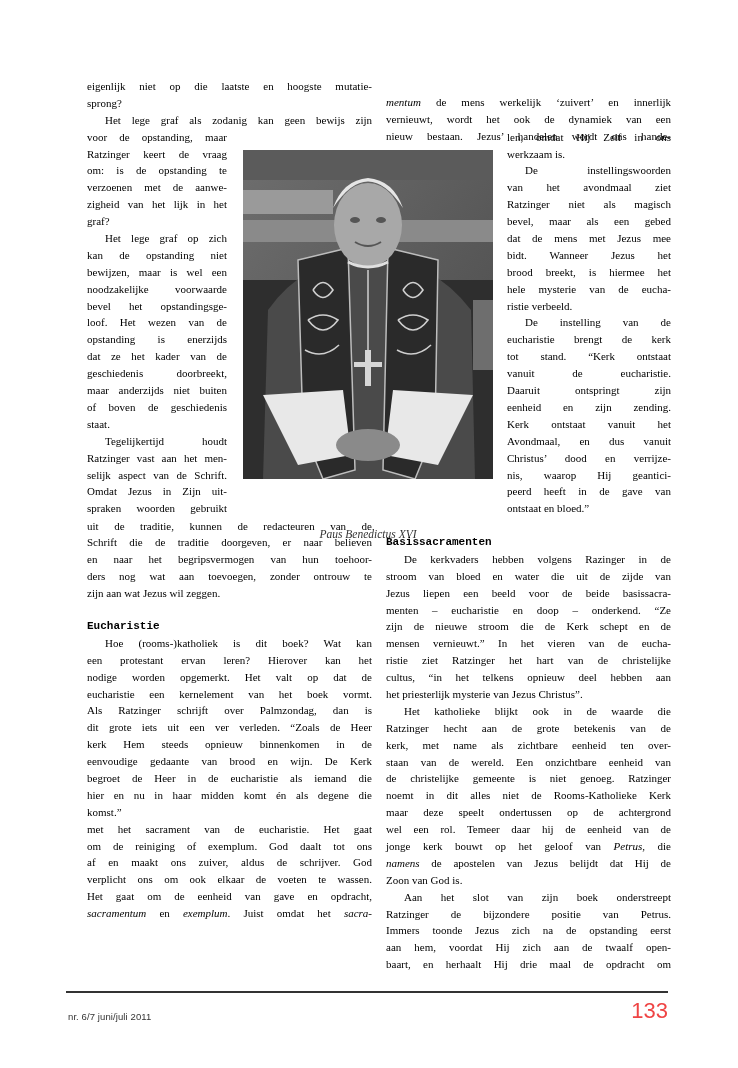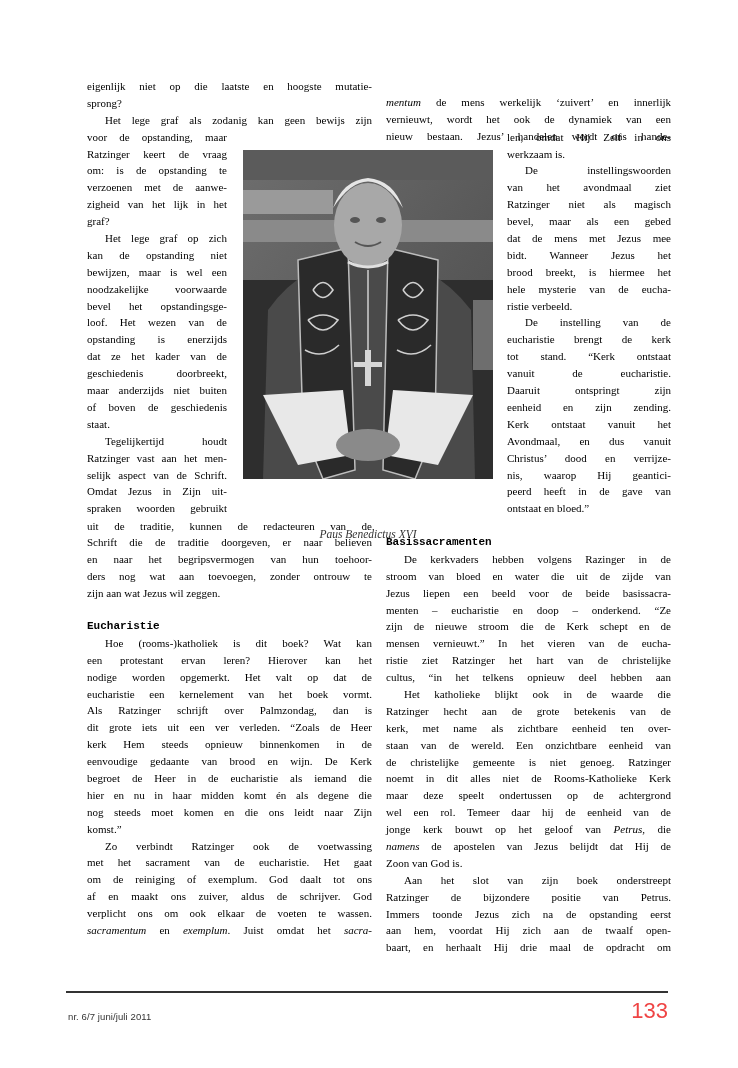--- a/index.html
+++ b/index.html
@@ -71,27 +71,26 @@
       <span class="line just ind">Hoe (rooms-)katholiek is dit boek? Wat kan</span>
       <span class="line just">een protestant ervan leren? Hierover kan het</span>
       <span class="line just">nodige worden opgemerkt. Het valt op dat de</span>
       <span class="line just">eucharistie een kernelement van het boek vormt.</span>
       <span class="line just">Als Ratzinger schrijft over Palmzondag, dan is</span>
       <span class="line just">dit grote iets uit een ver verleden. “Zoals de Heer</span>
       <span class="line just">kerk Hem steeds opnieuw binnenkomen in de</span>
       <span class="line just">eenvoudige gedaante van brood en wijn. De Kerk</span>
       <span class="line just">begroet de Heer in de eucharistie als iemand die</span>
       <span class="line just">hier en nu in haar midden komt én als degene die</span>
-      <span class="line just">nog steeds moet komen en die ons leidt naar Zijn</span>
       <span class="line">komst.”</span>
-      <span class="line just ind">Zo verbindt Ratzinger ook de voetwassing</span>
       <span class="line just">met het sacrament van de eucharistie. Het gaat</span>
       <span class="line just">om de reiniging of exemplum. God daalt tot ons</span>
       <span class="line just">af en maakt ons zuiver, aldus de schrijver. God</span>
       <span class="line just">verplicht ons om ook elkaar de voeten te wassen.</span>
+      <span class="line just">Het gaat om de eenheid van gave en opdracht,</span>
     </div>
   <span class="line just">
     <i>sacramentum</i><span> en </span><i>exemplum</i><span>. Juist omdat het </span><i>sacra-</i>
   </span>
 </div>
 
 <div class="photo">
   <svg width="250" height="329" viewBox="0 0 250 329">
     <defs>
       <linearGradient id="bg" x1="0" y1="0" x2="1" y2="1">
@@ -175,20 +174,21 @@
   <span class="line h">Basissacramenten</span>
   <div id="rbasis">
       <span class="line just ind">De kerkvaders hebben volgens Razinger in de</span>
       <span class="line just">stroom van bloed en water die uit de zijde van</span>
       <span class="line just">Jezus liepen een beeld voor de beide basissacra-</span>
       <span class="line just">menten – eucharistie en doop – onderkend. “Ze</span>
       <span class="line just">zijn de nieuwe stroom die de Kerk schept en de</span>
       <span class="line just">mensen vernieuwt.” In het vieren van de eucha-</span>
       <span class="line just">ristie ziet Ratzinger het hart van de christelijke</span>
       <span class="line just">cultus, “in het telkens opnieuw deel hebben aan</span>
+      <span class="line">het priesterlijk mysterie van Jezus Christus”.</span>
       <span class="line just ind">Het katholieke blijkt ook in de waarde die</span>
       <span class="line just">Ratzinger hecht aan de grote betekenis van de</span>
       <span class="line just">kerk, met name als zichtbare eenheid ten over-</span>
       <span class="line just">staan van de wereld. Een onzichtbare eenheid van</span>
       <span class="line just">de christelijke gemeente is niet genoeg. Ratzinger</span>
       <span class="line just">noemt in dit alles niet de Rooms-Katholieke Kerk</span>
       <span class="line just">maar deze speelt ondertussen op de achtergrond</span>
       <span class="line just">wel een rol. Temeer daar hij de eenheid van de</span>
     </div>
   <span class="line just"><span>jonge kerk bouwt op het geloof van </span><i>Petrus</i><span>, die</span></span>

